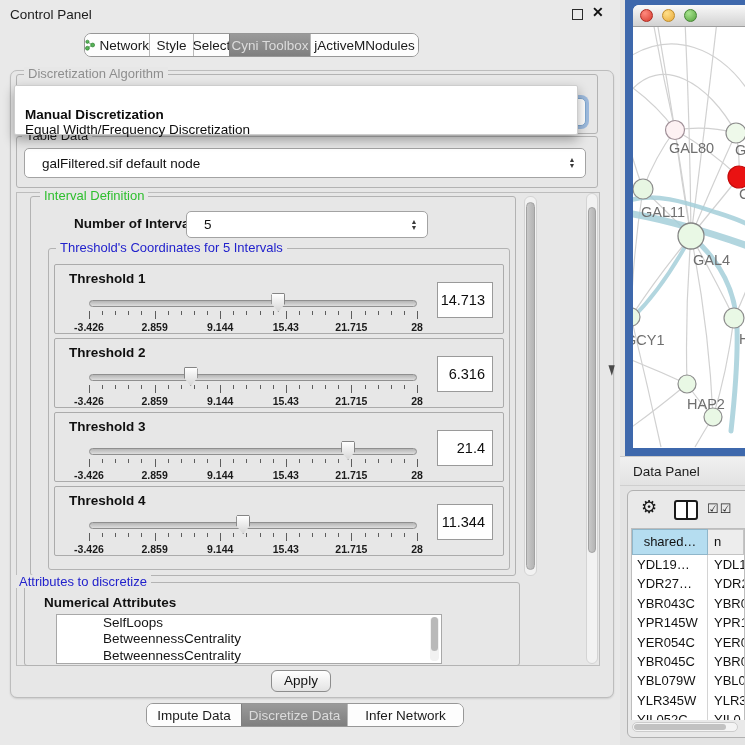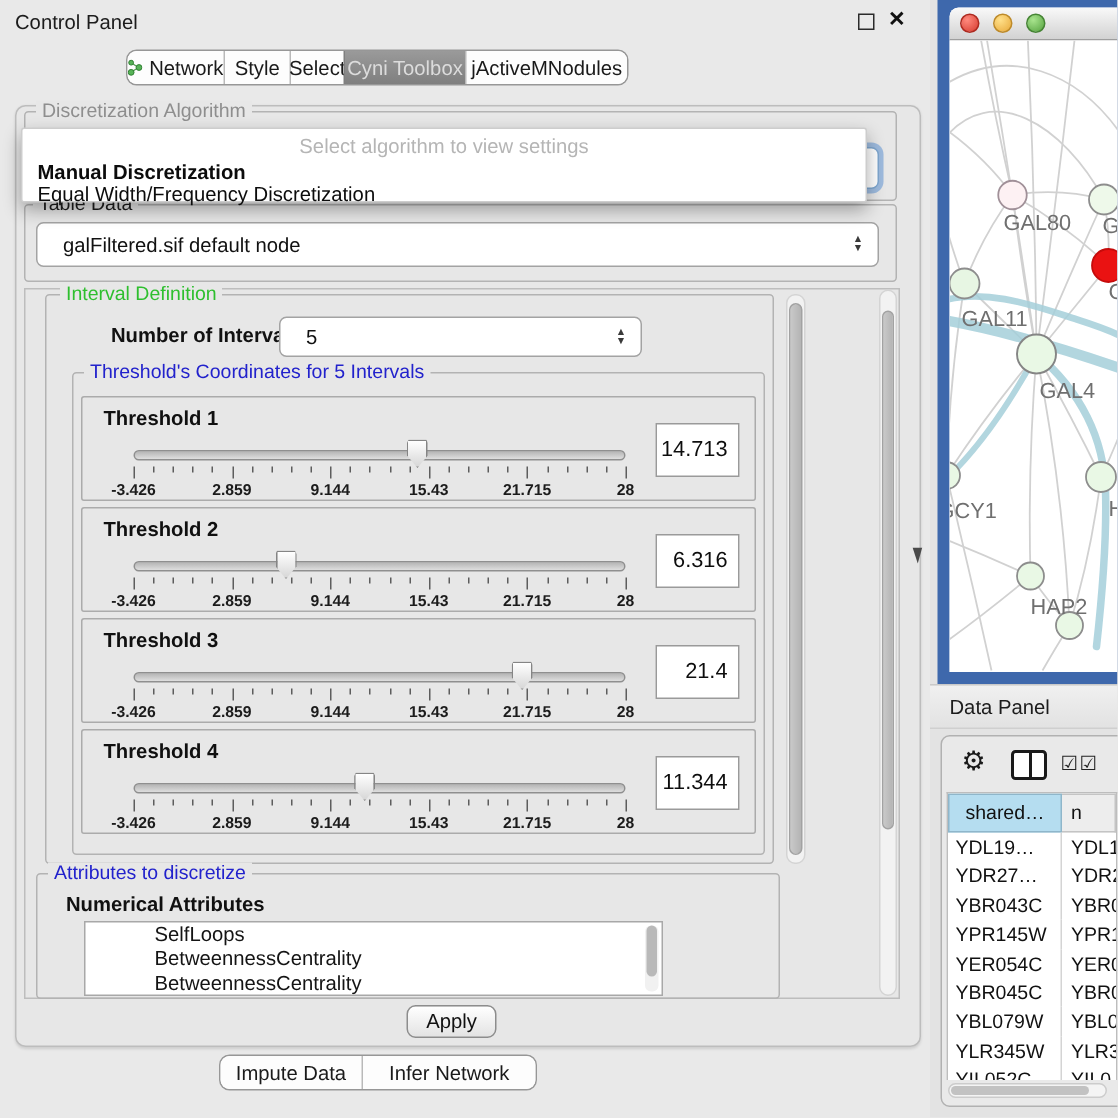--- a/index.html
+++ b/index.html
@@ -358,46 +358,48 @@
         <div class="tick minor" style="left: 301.76px;"></div>
         <div class="tick minor" style="left: 314.88px;"></div>
         <div class="tick major" style="left: 328px;"></div>
         <div class="tick-label" style="left: 328px;">28</div>
       </div>
       <div class="handle" style="left: 181.158px;"></div>
       <div class="th-value">11.344</div>
     </div>
 
   <div class="group" style="left:24px;top:582px;width:496px;height:84px"></div>
-  <div class="group-title" style="left:32px;top:575px;color:#2222cc">Attributes to discretize</div>
+  <div class="group-title" style="left:15px;top:575px;color:#2222cc">Attributes to discretize</div>
   <div class="abs" style="left:44px;top:595px;font-weight:bold;font-size:13.5px;color:#111">Numerical Attributes</div>
   <div class="abs" id="attr-list">
     <div id="attr-items">
         <div class="item">SelfLoops</div>
         <div class="item">BetweennessCentrality</div>
         <div class="item">BetweennessCentrality</div>
       </div>
     <div id="attr-scroll">
       <div id="attr-thumb"></div>
     </div>
   </div>
 
   <div class="abs" id="apply-btn">Apply</div>
 
   <div class="abs tabpill" id="bottom-tabs">
     <div class="tabseg" style="width:94px">
       <span>Impute Data</span>
     </div>
+    <div class="tabseg sel" style="width:106px">
+      <span>Discretize Data</span>
+    </div>
     <div class="tabseg" style="width:116px">
       <span>Infer Network</span>
     </div>
   </div>
 
   <div class="abs" id="alg-popup">
-    <div class="prompt">Select algorithm to view settings</div>
     <div class="opt1">Manual Discretization</div>
     <div class="opt2">Equal Width/Frequency Discretization</div>
   </div>
 
   <div class="abs" id="right-col"></div>
   <div class="abs" id="net-frame"></div>
   <div class="abs" id="net-window">
     <div id="net-titlebar">
       <div class="light" id="light-red"></div>
       <div class="light" id="light-yellow"></div>

